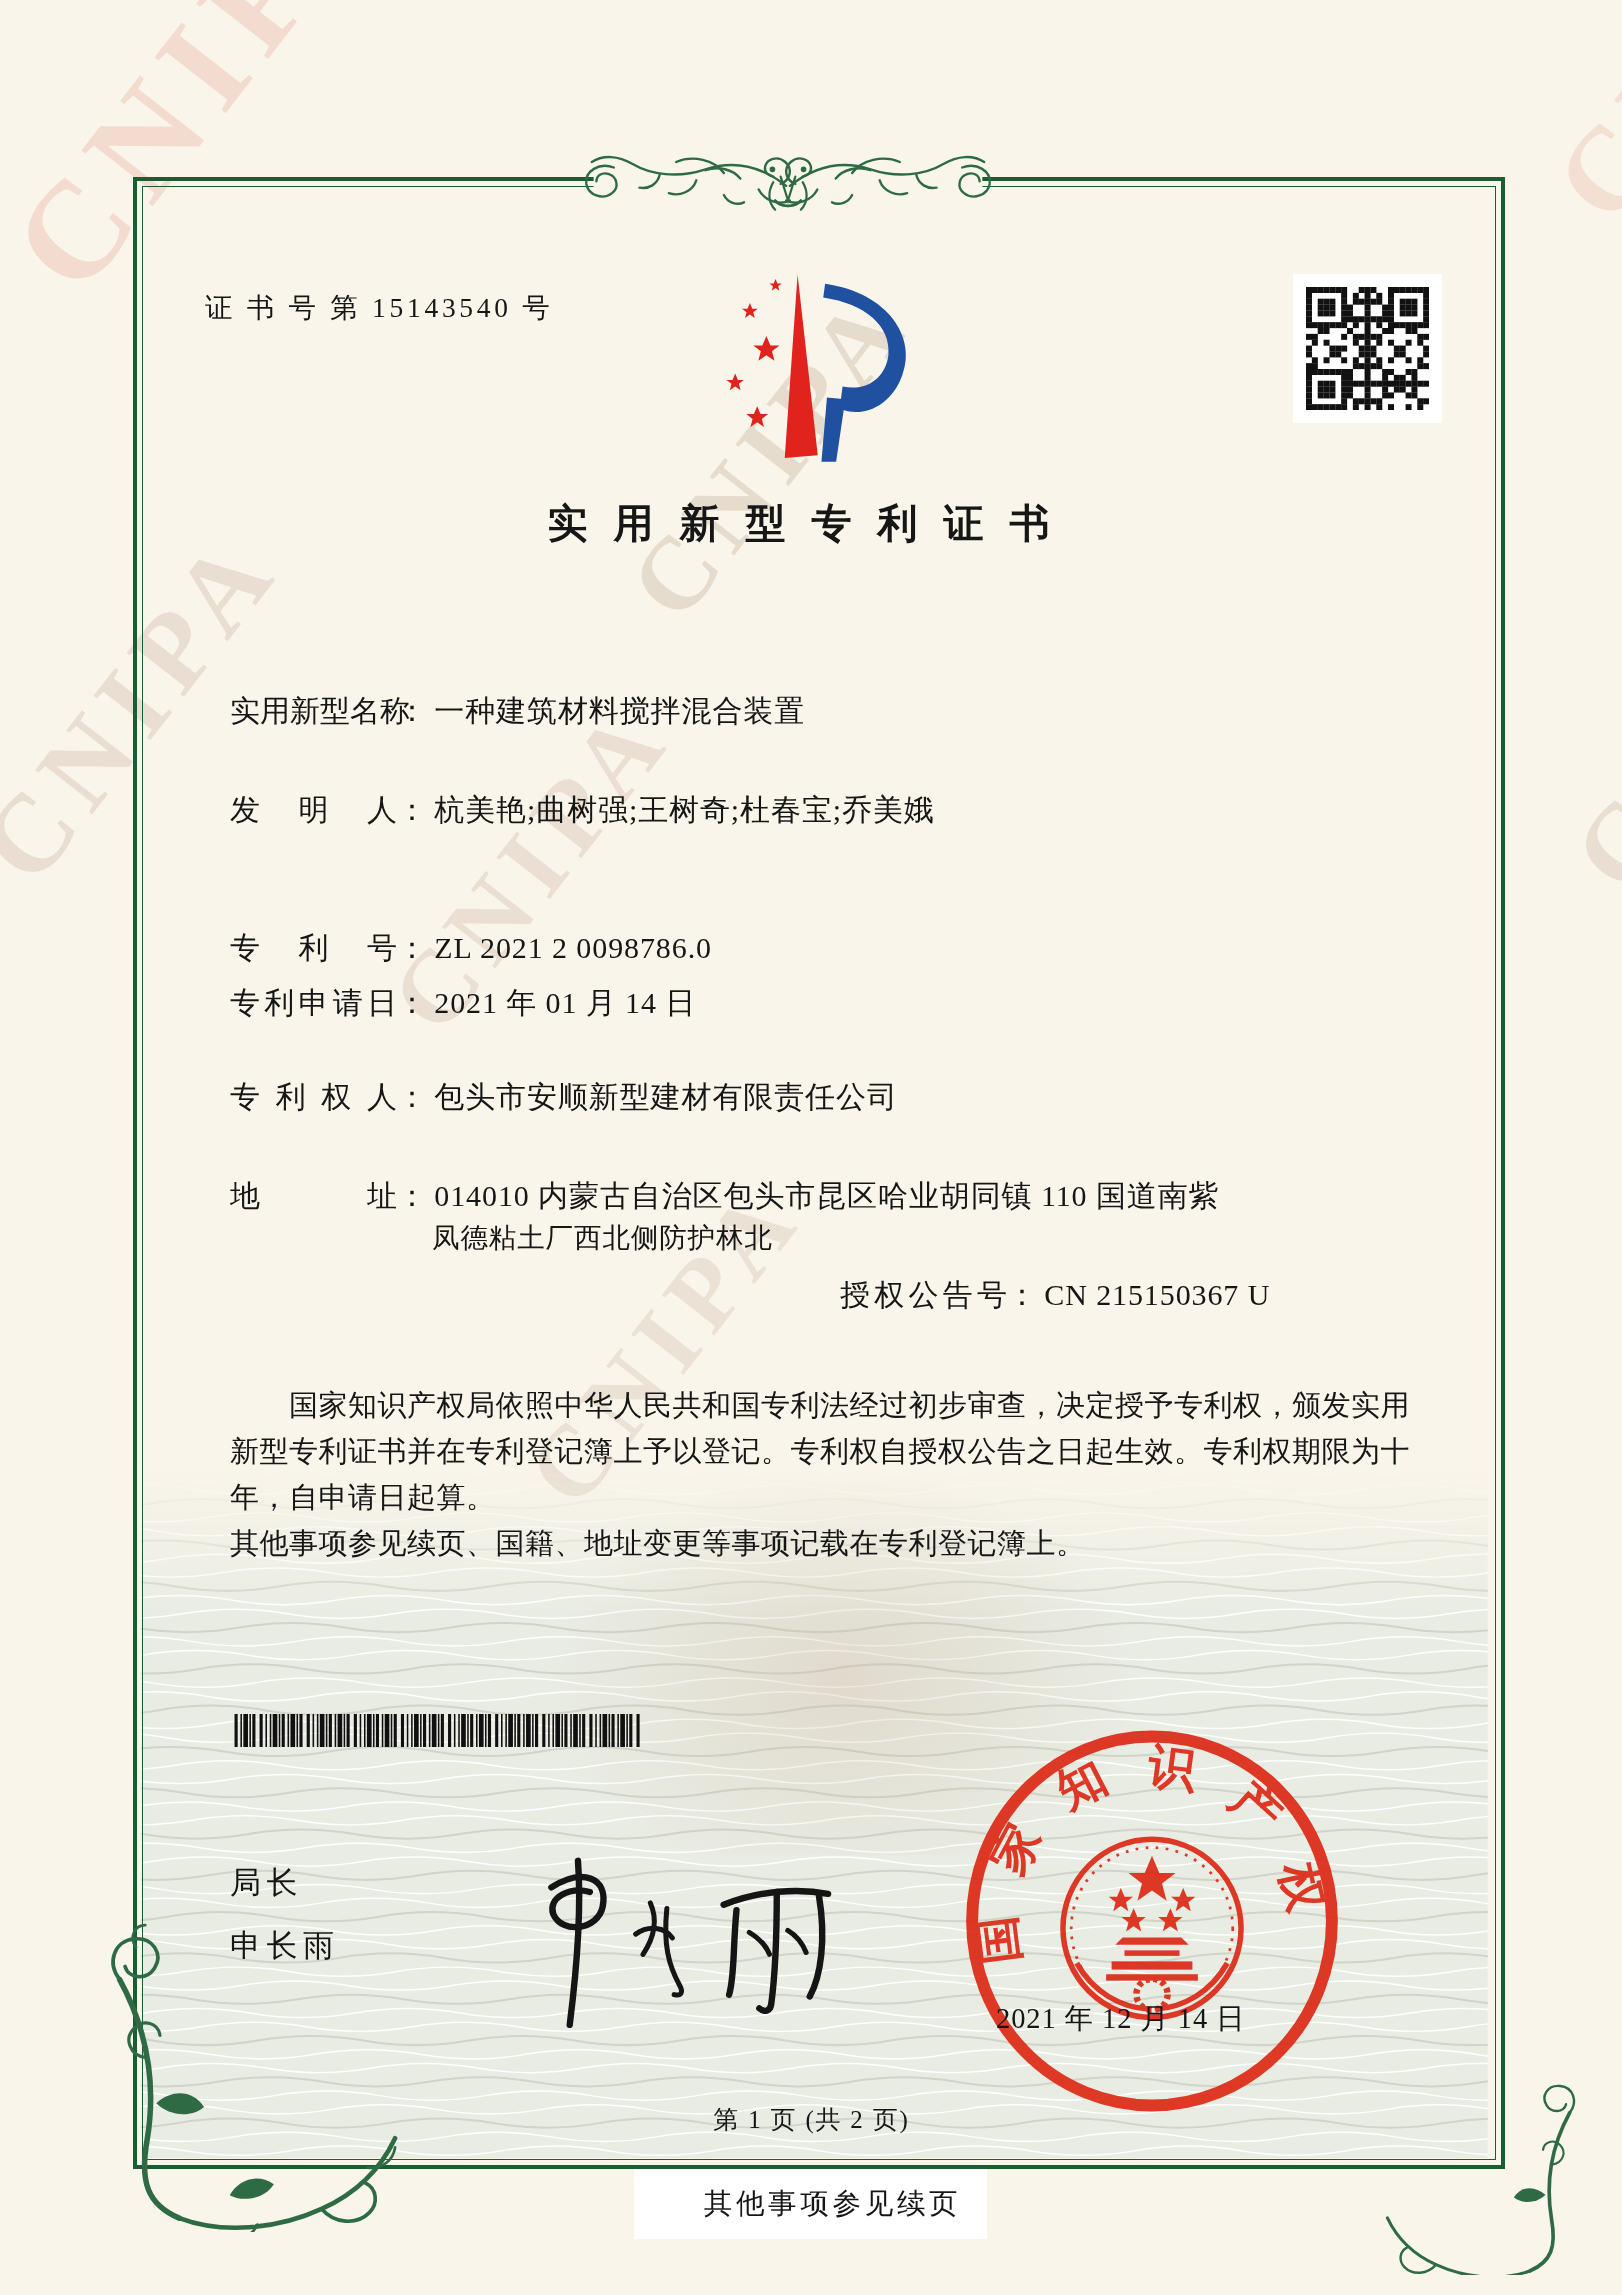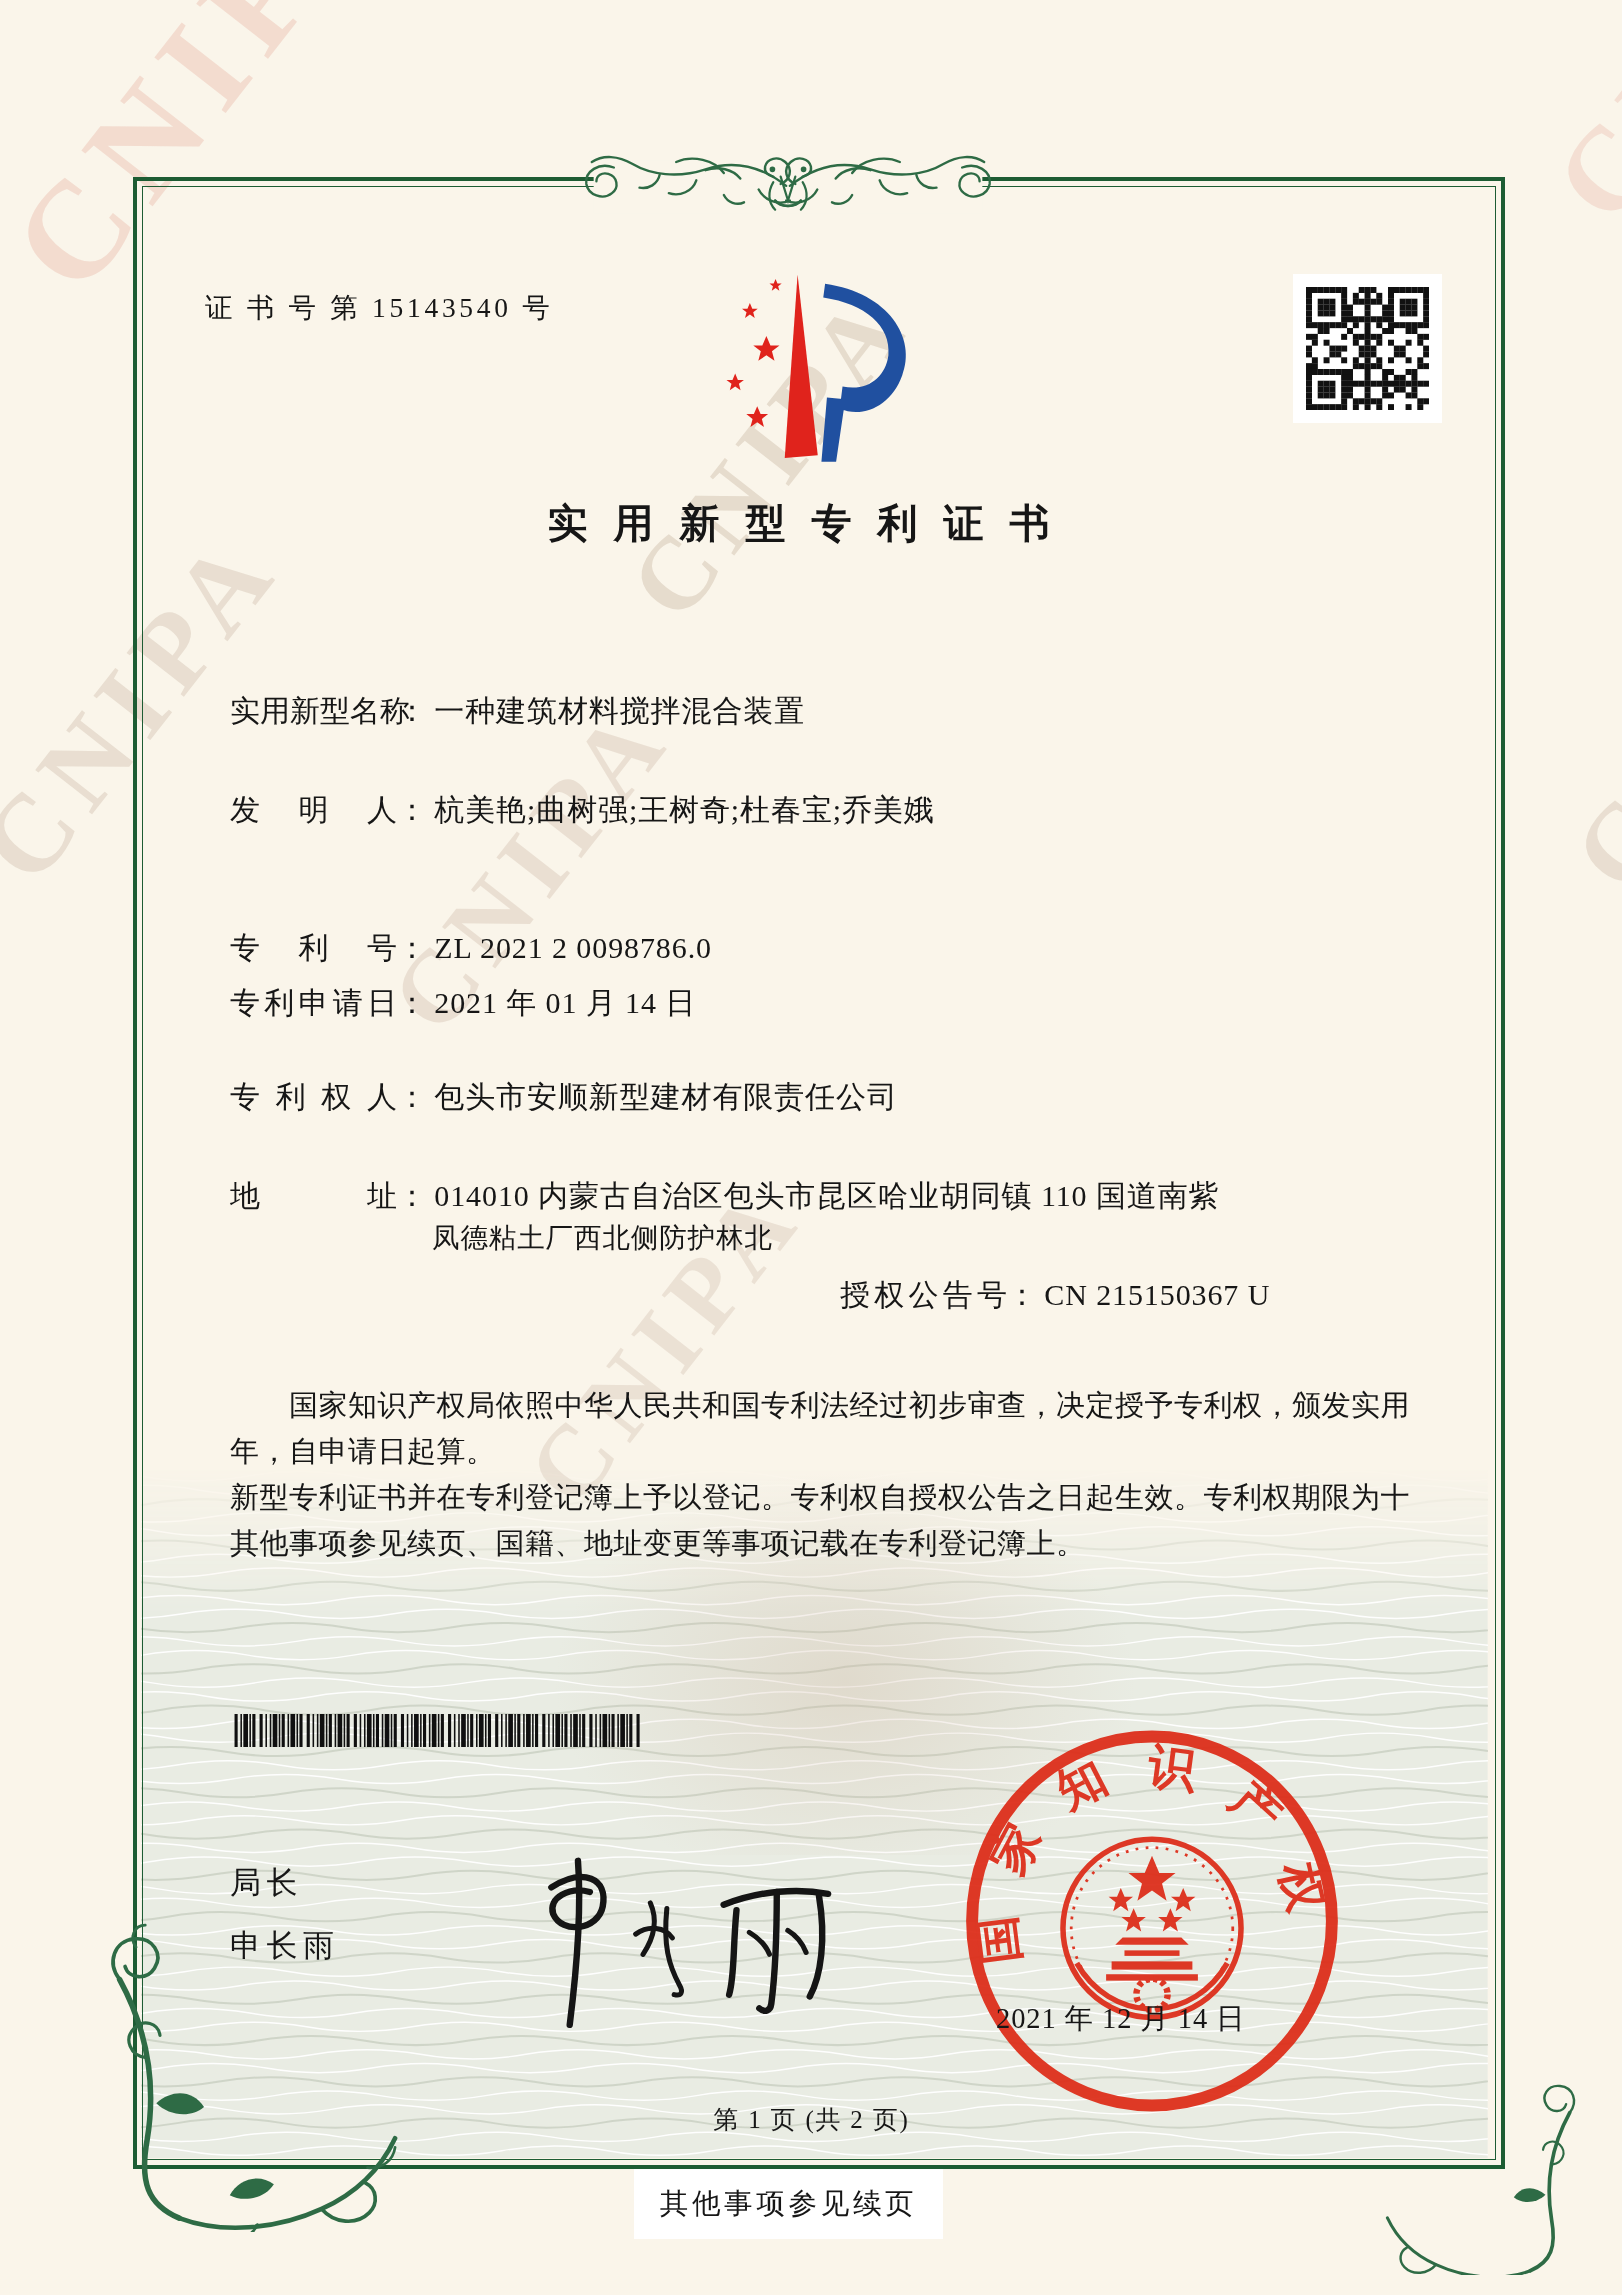--- a/index.html
+++ b/index.html
@@ -23,21 +23,21 @@
   .fvalue{margin-left:7.3px;letter-spacing:0.9px;}
   .addr2{position:absolute;left:432px;font-size:27.5px;letter-spacing:0.9px;z-index:4;}
   .legal{position:absolute;left:230px;top:1346px;width:1190px;font-size:29px;z-index:4;margin-top:36px;}
   .legal div{height:46px;line-height:46px;white-space:nowrap;letter-spacing:0.5px;}
   .indent{padding-left:59px;}
   .official{position:absolute;left:230px;font-size:31px;letter-spacing:5.5px;z-index:4;}
   .sealdate{position:absolute;left:996px;top:2000px;font-size:28.5px;letter-spacing:0.9px;z-index:6;}
   .pageinfo{position:absolute;left:50%;top:2103px;transform:translateX(-50%);font-size:25px;
       letter-spacing:1.8px;z-index:4;}
   .contbox{position:absolute;left:634px;top:2169px;width:309px;height:70px;background:#ffffff;
-      z-index:4;display:flex;align-items:center;justify-content:center;}
+      z-index:4;display:flex;align-items:center;justify-content:center;padding-left:44px;}
   .contbox span{font-size:28.5px;letter-spacing:3.7px;}
   .qrbox{position:absolute;left:1293px;top:274px;width:149px;height:149px;background:#fff;z-index:4;}
   .qrbox svg{position:absolute;left:13px;top:13px;}
   .abs{position:absolute;}
 </style>
 </head>
 <body>
 
 <div class="page">
 
@@ -447,22 +447,22 @@
     <span class="flabel">地址</span><span>：</span><span class="fvalue">014010 内蒙古自治区包头市昆区哈业胡同镇 110 国道南紫</span>
   </div>
   <div class="addr2" style="top:1220px;">凤德粘土厂西北侧防护林北</div>
 
   <div class="row" style="left:840px;top:1275px;">
     <span class="flabel">授权公告号</span><span>：</span><span class="fvalue">CN 215150367 U</span>
   </div>
 
   <div class="legal">
     <div class="indent">国家知识产权局依照中华人民共和国专利法经过初步审查，决定授予专利权，颁发实用</div>
+    <div>新型专利证书并在专利登记簿上予以登记。专利权自授权公告之日起生效。专利权期限为十</div>
     <div>年，自申请日起算。</div>
-    <div>新型专利证书并在专利登记簿上予以登记。专利权自授权公告之日起生效。专利权期限为十</div>
     <div>其他事项参见续页、国籍、地址变更等事项记载在专利登记簿上。</div>
   </div>
 
   <svg class="abs" style="left:234px;top:1714px;z-index:4;" id="barcode" width="409" height="33" viewBox="0 0 445 36">
       <rect x="0" y="0" width="3.4" height="36" fill="#101010"></rect>
       <rect x="6.4" y="0" width="1.7" height="36" fill="#101010"></rect>
       <rect x="9.600000000000001" y="0" width="5.1" height="36" fill="#101010"></rect>
       <rect x="16.200000000000003" y="0" width="1.7" height="36" fill="#101010"></rect>
       <rect x="19.400000000000002" y="0" width="3.4" height="36" fill="#101010"></rect>
       <rect x="27.300000000000004" y="0" width="3.4" height="36" fill="#101010"></rect>

